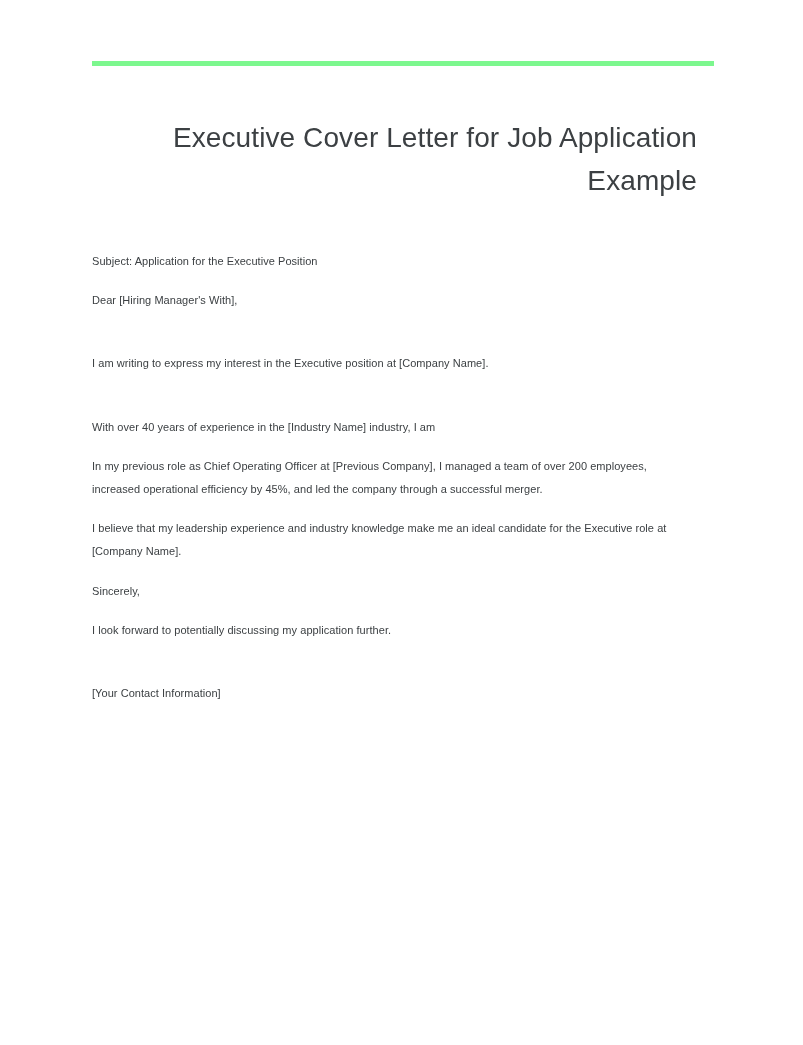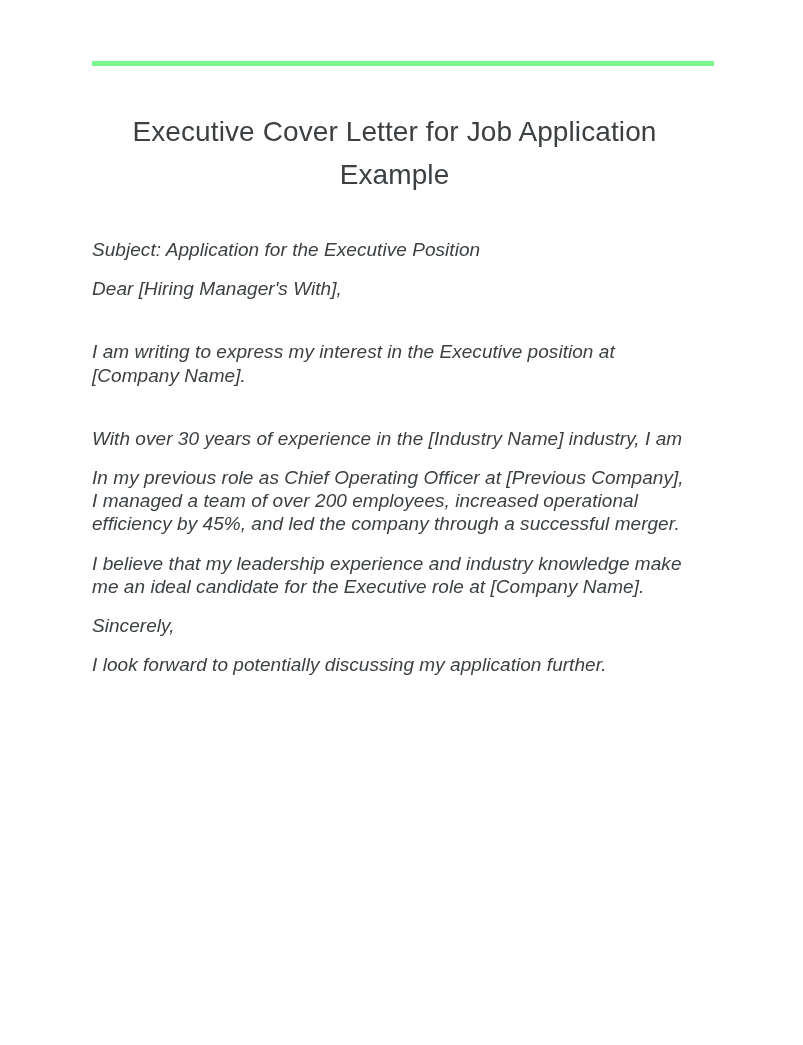--- a/index.html
+++ b/index.html
@@ -32,40 +32,39 @@
 
   .accent-bar {
     margin-top: 61px;
     width: 622px;
     height: 5px;
     background: #7cf78e;
     border-radius: 0;
   }
 
   .doc-title {
-    margin: 6px;
+    margin: 12px;
     padding: 0;
     width: 593px;
     font-size: 28px;
     line-height: 43px;
     font-weight: 400;
     color: #3c4043;
-    text-align: center;
+    text-align: right;
     letter-spacing: 0.1px;
     padding-top: 38px;
   }
 
   .letter-body {
     width: 593px;
     padding-top: 36px;
-    font-size: 19px;
+    font-size: 11px;
     line-height: 23.2px;
     color: #3c4043;
     letter-spacing: 0.05px;
-    font-style: italic;
   }
 
   .para {
     margin: 0 0 16px 0;
     padding: 0;
   }
 
   .para:last-child {
     margin-bottom: 0;
   }
@@ -92,29 +91,30 @@
     <h1 class="doc-title">Executive Cover Letter for Job Application Example</h1>
 
     <div class="letter-body">
 
       <p class="para">Subject: Application for the Executive Position</p>
 
       <p class="para">Dear [Hiring Manager's With],</p>
 
       <p class="para">
         <span class="sig-line">I am writing to express my interest in the Executive position at [Company Name].</span>
-        <span class="sig-line">With over 30 years of experience in the [Industry Name] industry, I am</span>
+        <span class="sig-line">With over 40 years of experience in the [Industry Name] industry, I am</span>
       </p>
 
       <p class="para">In my previous role as Chief Operating Officer at [Previous Company], I managed a team of over 200 employees, increased operational efficiency by 45%, and led the company through a successful merger.</p>
 
       <p class="para">I believe that my leadership experience and industry knowledge make me an ideal candidate for the Executive role at [Company Name].</p>
 
       <p class="para">Sincerely,</p>
 
       <p class="para">I look forward to potentially discussing my application further.</p>
 
       <p class="sig-block">
+        <span class="sig-line">[Your Contact Information]</span>
       </p>
 
     </div>
   </div>
 </div>
 
 </body></html>

